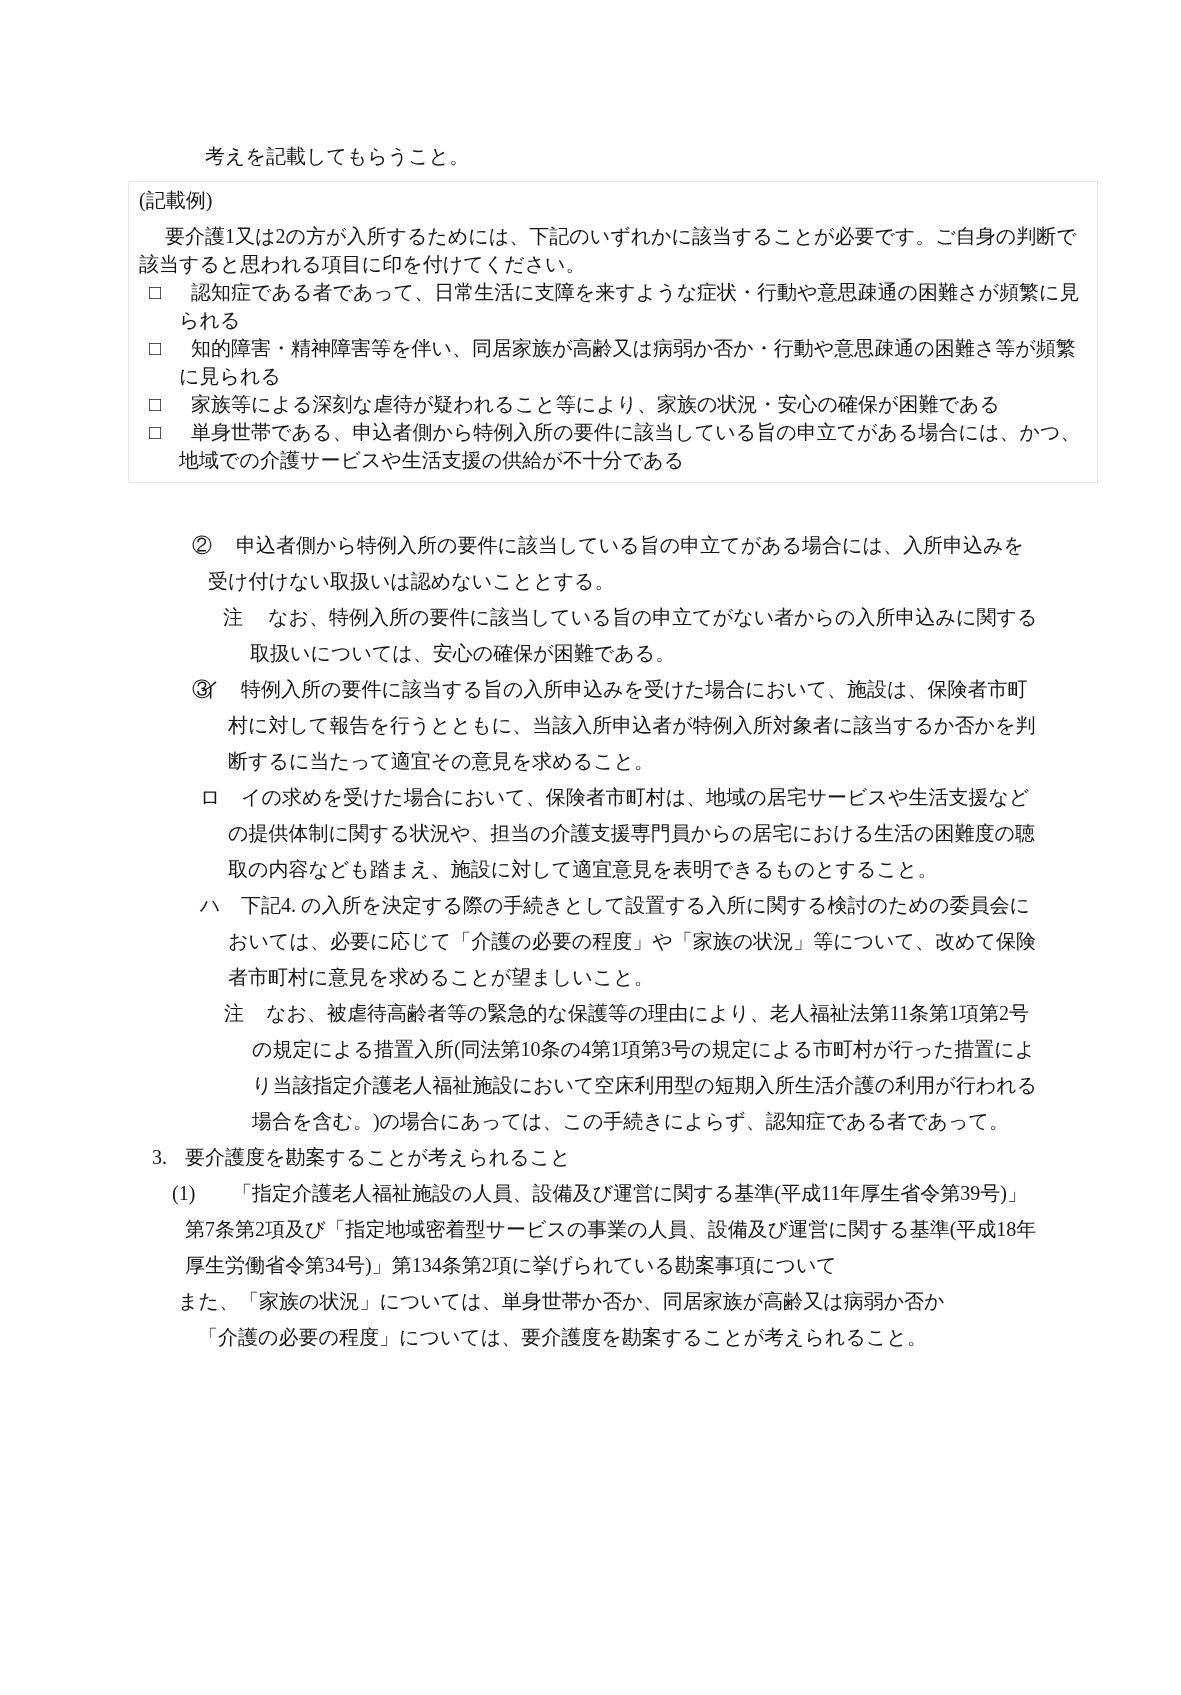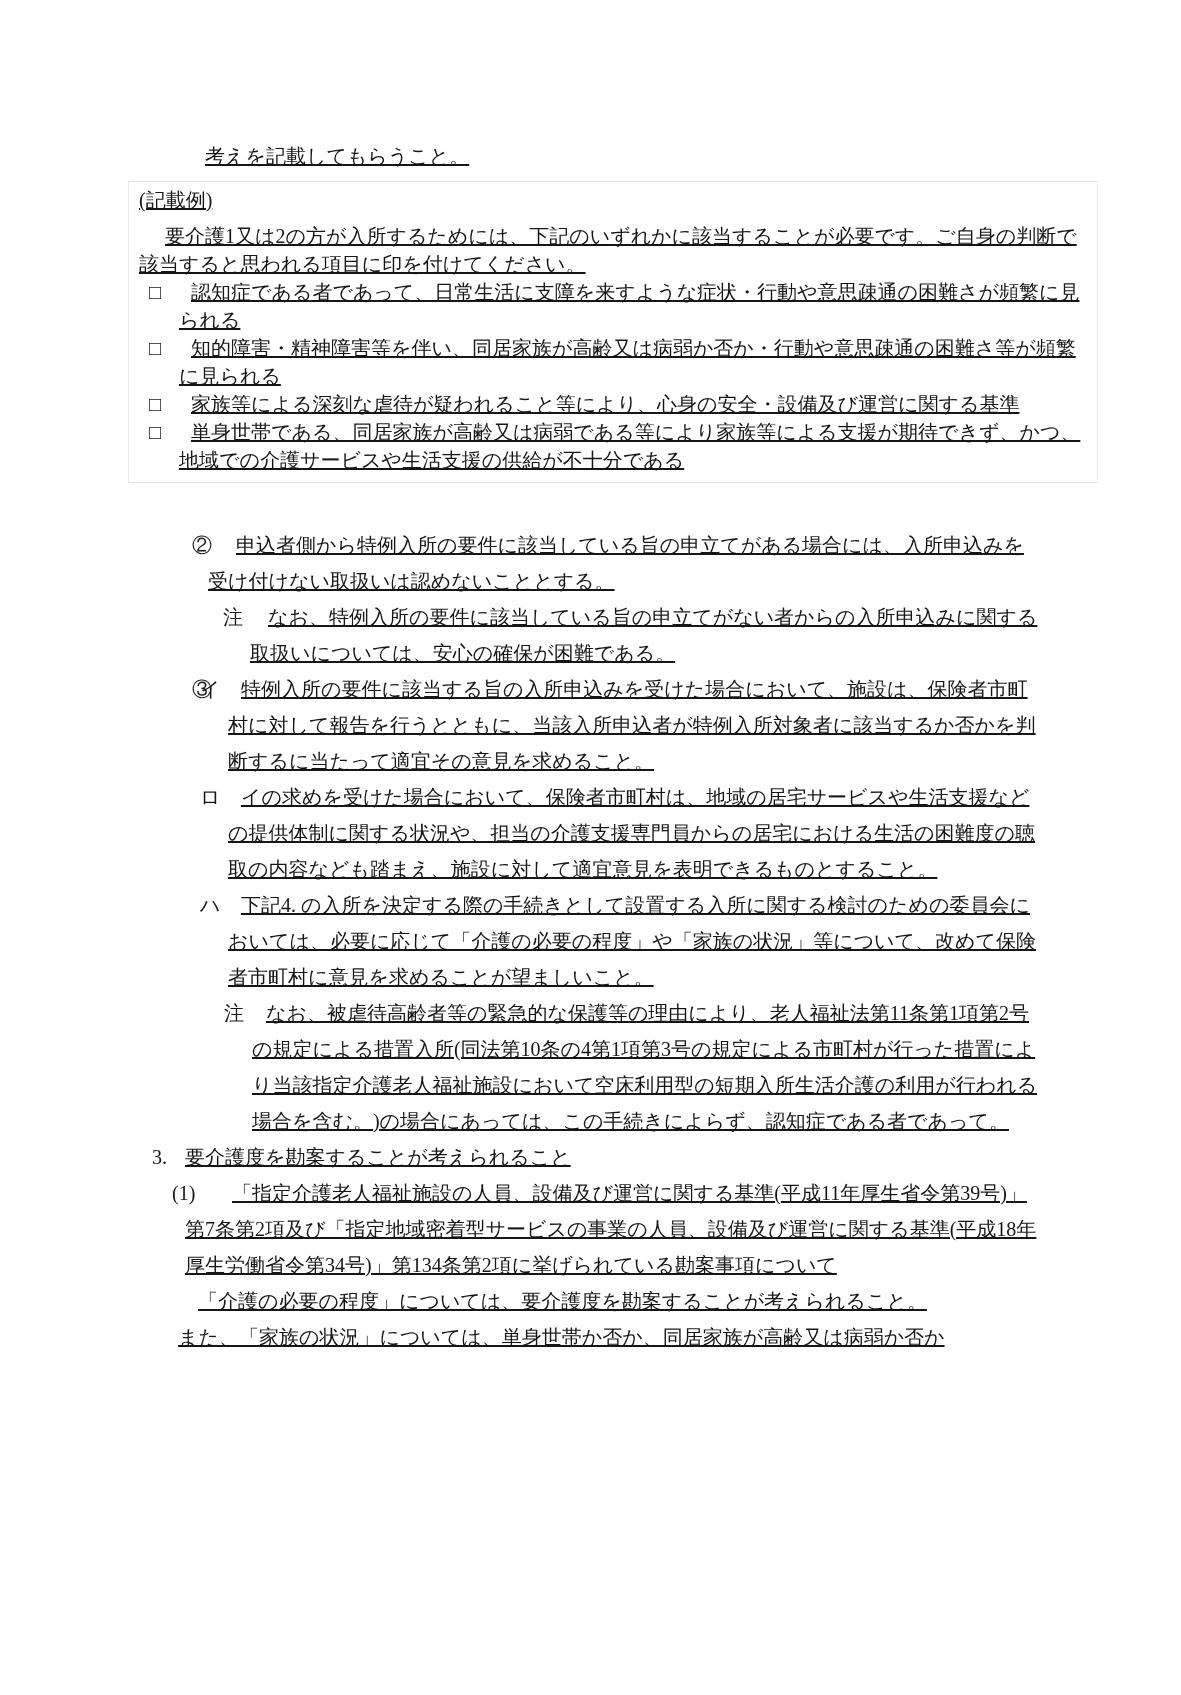--- a/index.html
+++ b/index.html
@@ -8,21 +8,20 @@
     width: 1181px;
     height: 1695px;
     box-sizing: border-box;
     padding: 138px 141px 0 128px;
     background: #ffffff;
     font-family: "Liberation Serif", "DejaVu Serif", serif;
     font-size: 20px;
     line-height: 36px;
     color: #161616;
     overflow: hidden;
-    text-decoration: underline;
   }
   p { margin: 0; }
 
   
   .intro { margin-left: 77px; margin-bottom: 7px; }
 
   
   .example-box {
     box-sizing: border-box;
     width: 970px;
@@ -60,32 +59,32 @@
 <div class="page">
 
   <p class="intro">考えを記載してもらうこと。</p>
 
   <div class="example-box">
     <p class="box-title">(記載例)</p>
     <p class="box-lead">要介護1又は2の方が入所するためには、下記のいずれかに該当することが必要です。ご自身の判断で該当すると思われる項目に印を付けてください。</p>
     <div id="chk-list">
         <div class="chk-item"><span class="chk-box">□</span><span>認知症である者であって、日常生活に支障を来すような症状・行動や意思疎通の困難さが頻繁に見られる</span></div>
         <div class="chk-item"><span class="chk-box">□</span><span>知的障害・精神障害等を伴い、同居家族が高齢又は病弱か否か・行動や意思疎通の困難さ等が頻繁に見られる</span></div>
-        <div class="chk-item"><span class="chk-box">□</span><span>家族等による深刻な虐待が疑われること等により、心身の安全・設備及び運営に関する基準</span></div>
-        <div class="chk-item"><span class="chk-box">□</span><span>単身世帯である、同居家族が高齢又は病弱である等により家族等による支援が期待できず、かつ、地域での介護サービスや生活支援の供給が不十分である</span></div>
+        <div class="chk-item"><span class="chk-box">□</span><span>家族等による深刻な虐待が疑われること等により、家族の状況・安心の確保が困難である</span></div>
+        <div class="chk-item"><span class="chk-box">□</span><span>単身世帯である、申込者側から特例入所の要件に該当している旨の申立てがある場合には、かつ、地域での介護サービスや生活支援の供給が不十分である</span></div>
       </div>
   </div>
 
   <div id="para-list">
       <div class="para p-item"><span class="mk">②</span><span>申込者側から特例入所の要件に該当している旨の申立てがある場合には、入所申込みを受け付けない取扱いは認めないこととする。</span></div>
       <div class="para p-note1"><span class="mk">注</span><span>なお、特例入所の要件に該当している旨の申立てがない者からの入所申込みに関する取扱いについては、安心の確保が困難である。</span></div>
       <div class="para p-item"><span class="mk">③</span></div>
       <div class="para p-kana"><span class="mk">イ</span><span>特例入所の要件に該当する旨の入所申込みを受けた場合において、施設は、保険者市町村に対して報告を行うとともに、当該入所申込者が特例入所対象者に該当するか否かを判断するに当たって適宜その意見を求めること。</span></div>
       <div class="para p-kana"><span class="mk">ロ</span><span>イの求めを受けた場合において、保険者市町村は、地域の居宅サービスや生活支援などの提供体制に関する状況や、担当の介護支援専門員からの居宅における生活の困難度の聴取の内容なども踏まえ、施設に対して適宜意見を表明できるものとすること。</span></div>
       <div class="para p-kana"><span class="mk">ハ</span><span>下記4. の入所を決定する際の手続きとして設置する入所に関する検討のための委員会においては、必要に応じて「介護の必要の程度」や「家族の状況」等について、改めて保険者市町村に意見を求めることが望ましいこと。</span></div>
       <div class="para p-note2"><span class="mk">注</span><span>なお、被虐待高齢者等の緊急的な保護等の理由により、老人福祉法第11条第1項第2号の規定による措置入所(同法第10条の4第1項第3号の規定による市町村が行った措置により当該指定介護老人福祉施設において空床利用型の短期入所生活介護の利用が行われる場合を含む。)の場合にあっては、この手続きによらず、認知症である者であって。</span></div>
       <div class="para p-h3"><span class="mk">3.</span><span>要介護度を勘案することが考えられること</span></div>
       <div class="para p-sub1"><span class="mk">(1)</span><span>「指定介護老人福祉施設の人員、設備及び運営に関する基準(平成11年厚生省令第39号)」第7条第2項及び「指定地域密着型サービスの事業の人員、設備及び運営に関する基準(平成18年厚生労働省令第34号)」第134条第2項に挙げられている勘案事項について</span></div>
+      <div class="para p-plain2"><span>また、「家族の状況」については、単身世帯か否か、同居家族が高齢又は病弱か否か</span></div>
       <div class="para p-plain1"><span>「介護の必要の程度」については、要介護度を勘案することが考えられること。</span></div>
-      <div class="para p-plain2"><span>また、「家族の状況」については、単身世帯か否か、同居家族が高齢又は病弱か否か</span></div>
     </div>
 
 </div>
 
 </body></html>

